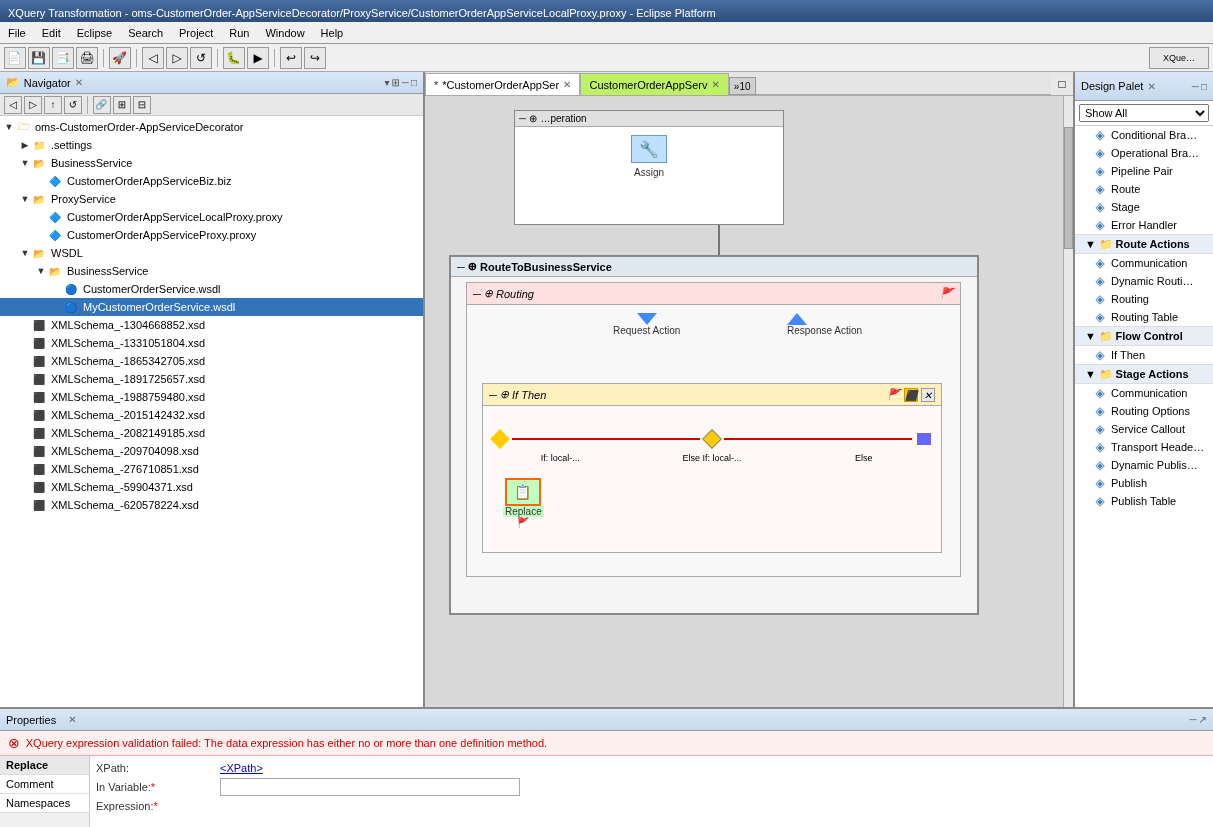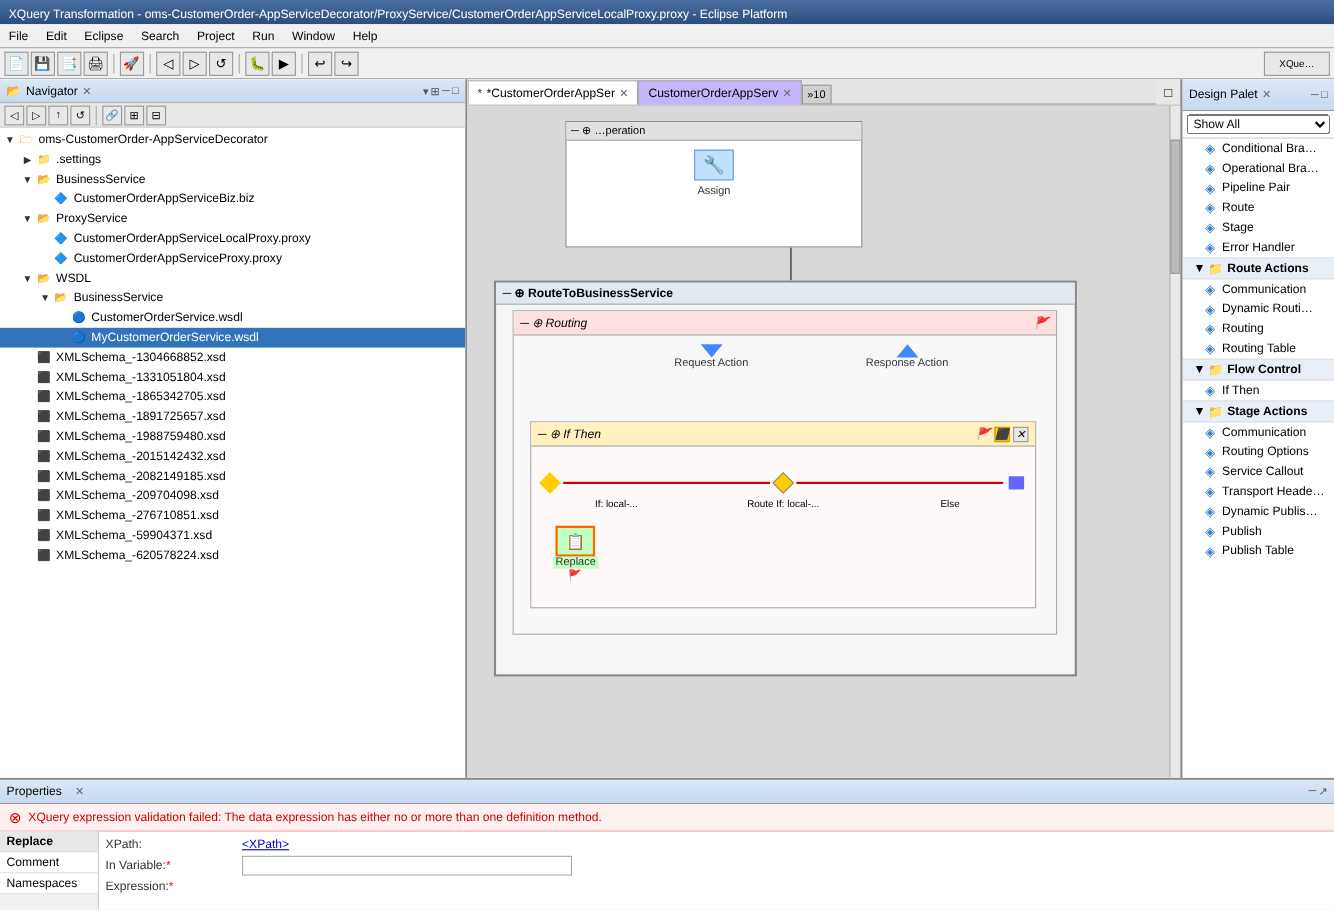--- a/index.html
+++ b/index.html
@@ -112,21 +112,21 @@
       border-bottom: 1px solid #aaa;
       display: flex;
       align-items: flex-end;
       height: 24px;
       padding-top: 2px;
     }
     .editor-tab {
       padding: 2px 8px;
       border: 1px solid #aaa;
       border-bottom: none;
-      background: #c4b5fd;
+      background: #bef264;
       cursor: pointer;
       font-size: 11px;
       display: flex;
       align-items: center;
       gap: 4px;
       height: 22px;
     }
     .editor-tab.active { background: white; }
     .editor-tab .close-btn { font-size: 10px; color: #666; cursor: pointer; }
     .tab-dirty { color: #333; }
@@ -630,21 +630,21 @@
                   <span>Routing</span>
                 </div>
                 <span style="color:red;">🚩</span>
               </div>
 
               <div style="position:relative; height:55px; margin-top:8px;">
                 <div style="position:absolute; left:130px; top:0; display:flex; flex-direction:column; align-items:center;margin-left:16px;">
                   <div style="width:0; height:0; border-left:10px solid transparent; border-right:10px solid transparent; border-top:12px solid #4488ff;"></div>
                   <span class="node-label">Request Action</span>
                 </div>
-                <div style="position:absolute; left:320px; top:0; display:flex; flex-direction:column; align-items:center;">
+                <div style="position:absolute; left:320px; top:0; display:flex; flex-direction:column; ">
                   <div style="width:0; height:0; border-left:10px solid transparent; border-right:10px solid transparent; border-bottom:12px solid #4488ff;"></div>
                   <span class="node-label">Response Action</span>
                 </div>
               </div>
 
               <div class="if-then-container" style="position:absolute; top:100px; left:15px; width:460px; height:170px;">
                 <div class="if-then-header">
                   <div style="display:flex;align-items:center;gap:3px;">
                     <span style="cursor:pointer;">─</span>
                     <span>⊕</span>
@@ -660,21 +660,21 @@
                 <div style="display:flex; align-items:center; padding:20px 10px 0 10px; gap:5px; height:45px;">
                   <span style="display:inline-block; width:14px; height:14px; background:#ffcc00; transform:rotate(45deg);"></span>
                   <div style="flex:1; height:2px; background:#cc0000;"></div>
                   <span style="display:inline-block; width:14px; height:14px; background:#ffcc00; transform:rotate(45deg); border:1px solid #888;"></span>
                   <div style="flex:1; height:2px; background:#cc0000;"></div>
                   <span style="display:inline-block; width:14px; height:12px; background:#6666ff;"></span>
                 </div>
 
                 <div style="display:flex; padding:2px 4px; gap:5px; font-size:9px;">
                   <span style="flex:1; text-align:center;">If: local-...</span>
-                  <span style="flex:1; text-align:center;">Route If: local-...</span>
+                  <span style="flex:1; text-align:center;">Else If: local-...</span>
                   <span style="flex:1; text-align:center;">Else</span>
                 </div>
 
                 <div style="display:flex; justify-content:flex-start; padding:8px 20px; margin-top:5px;">
                   <div style="display:flex;flex-direction:column;align-items:center;">
                     <div class="replace-icon">
                       <span style="font-size:14px;">📋</span>
                     </div>
                     <span class="node-label" style="background:#c0ffc0; padding:0 2px;">Replace</span>
                     <span style="color:red;font-size:10px;">🚩</span>

